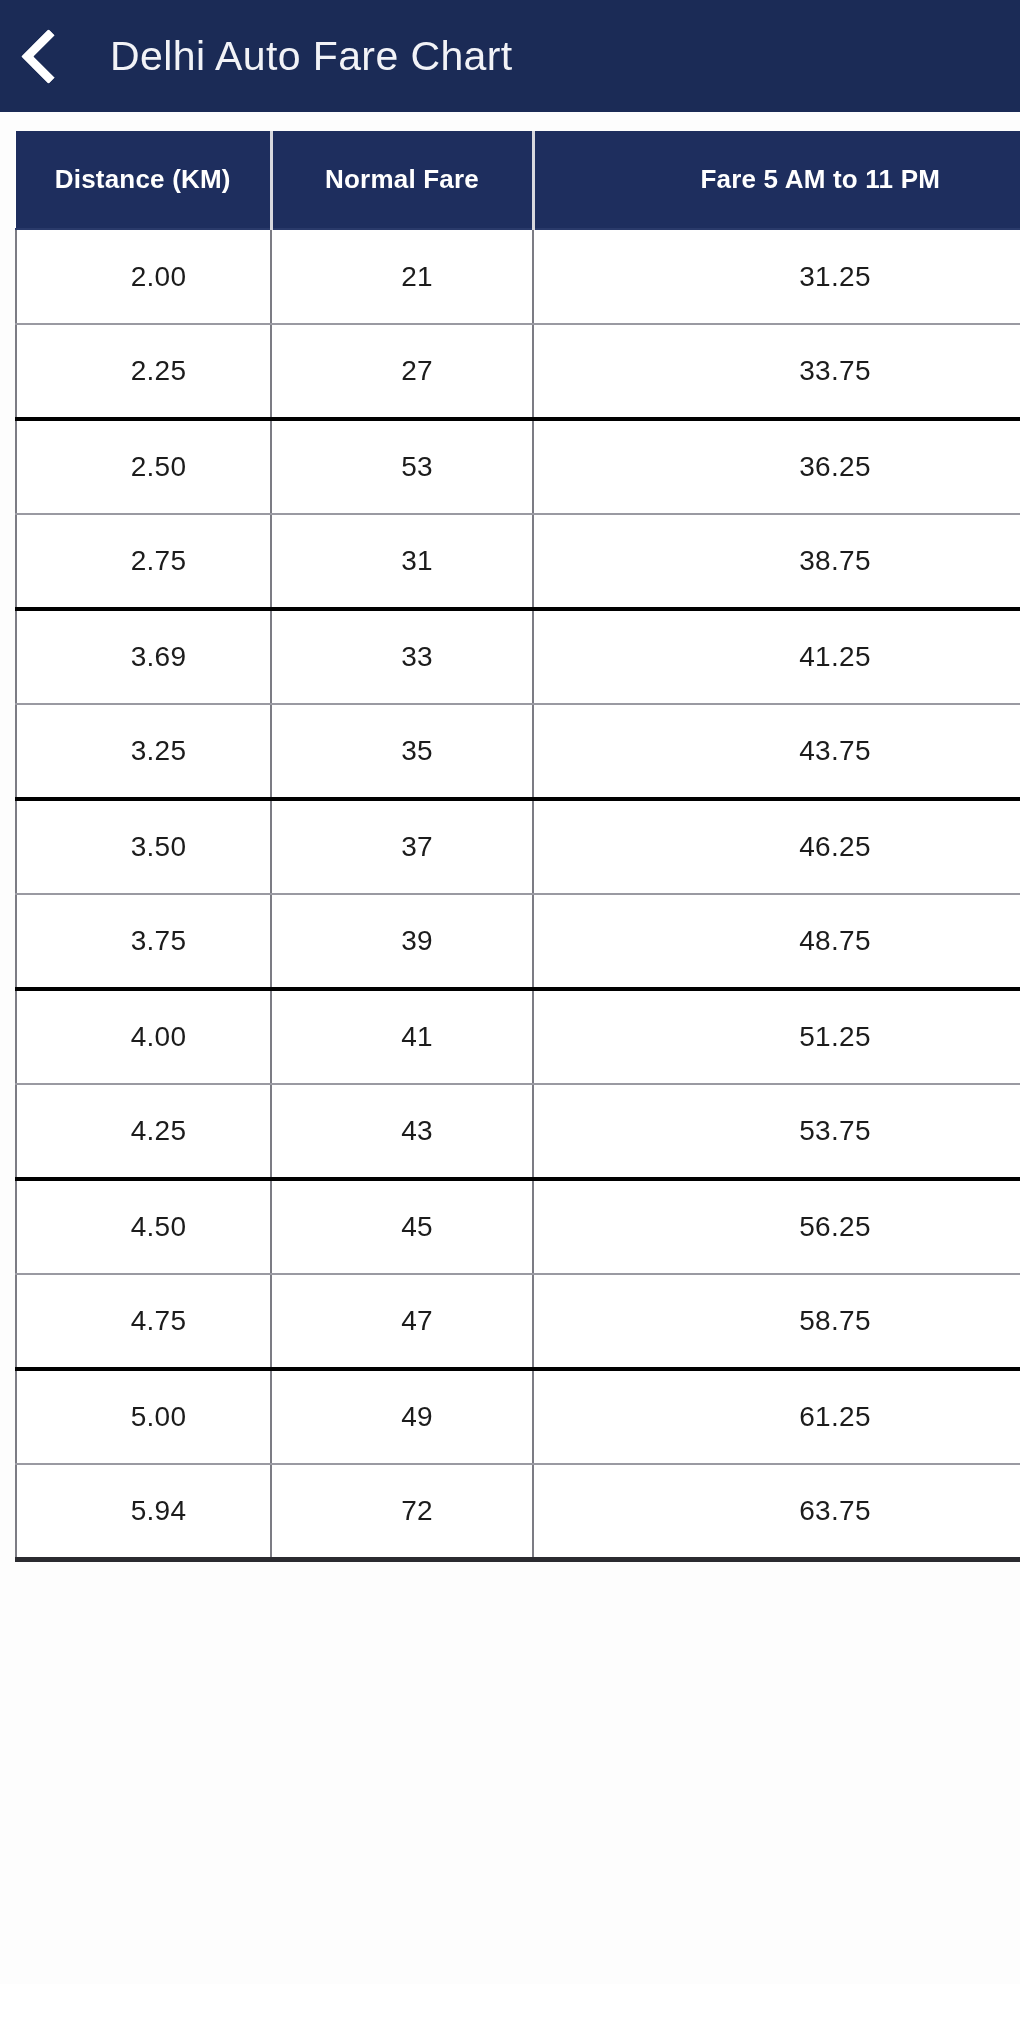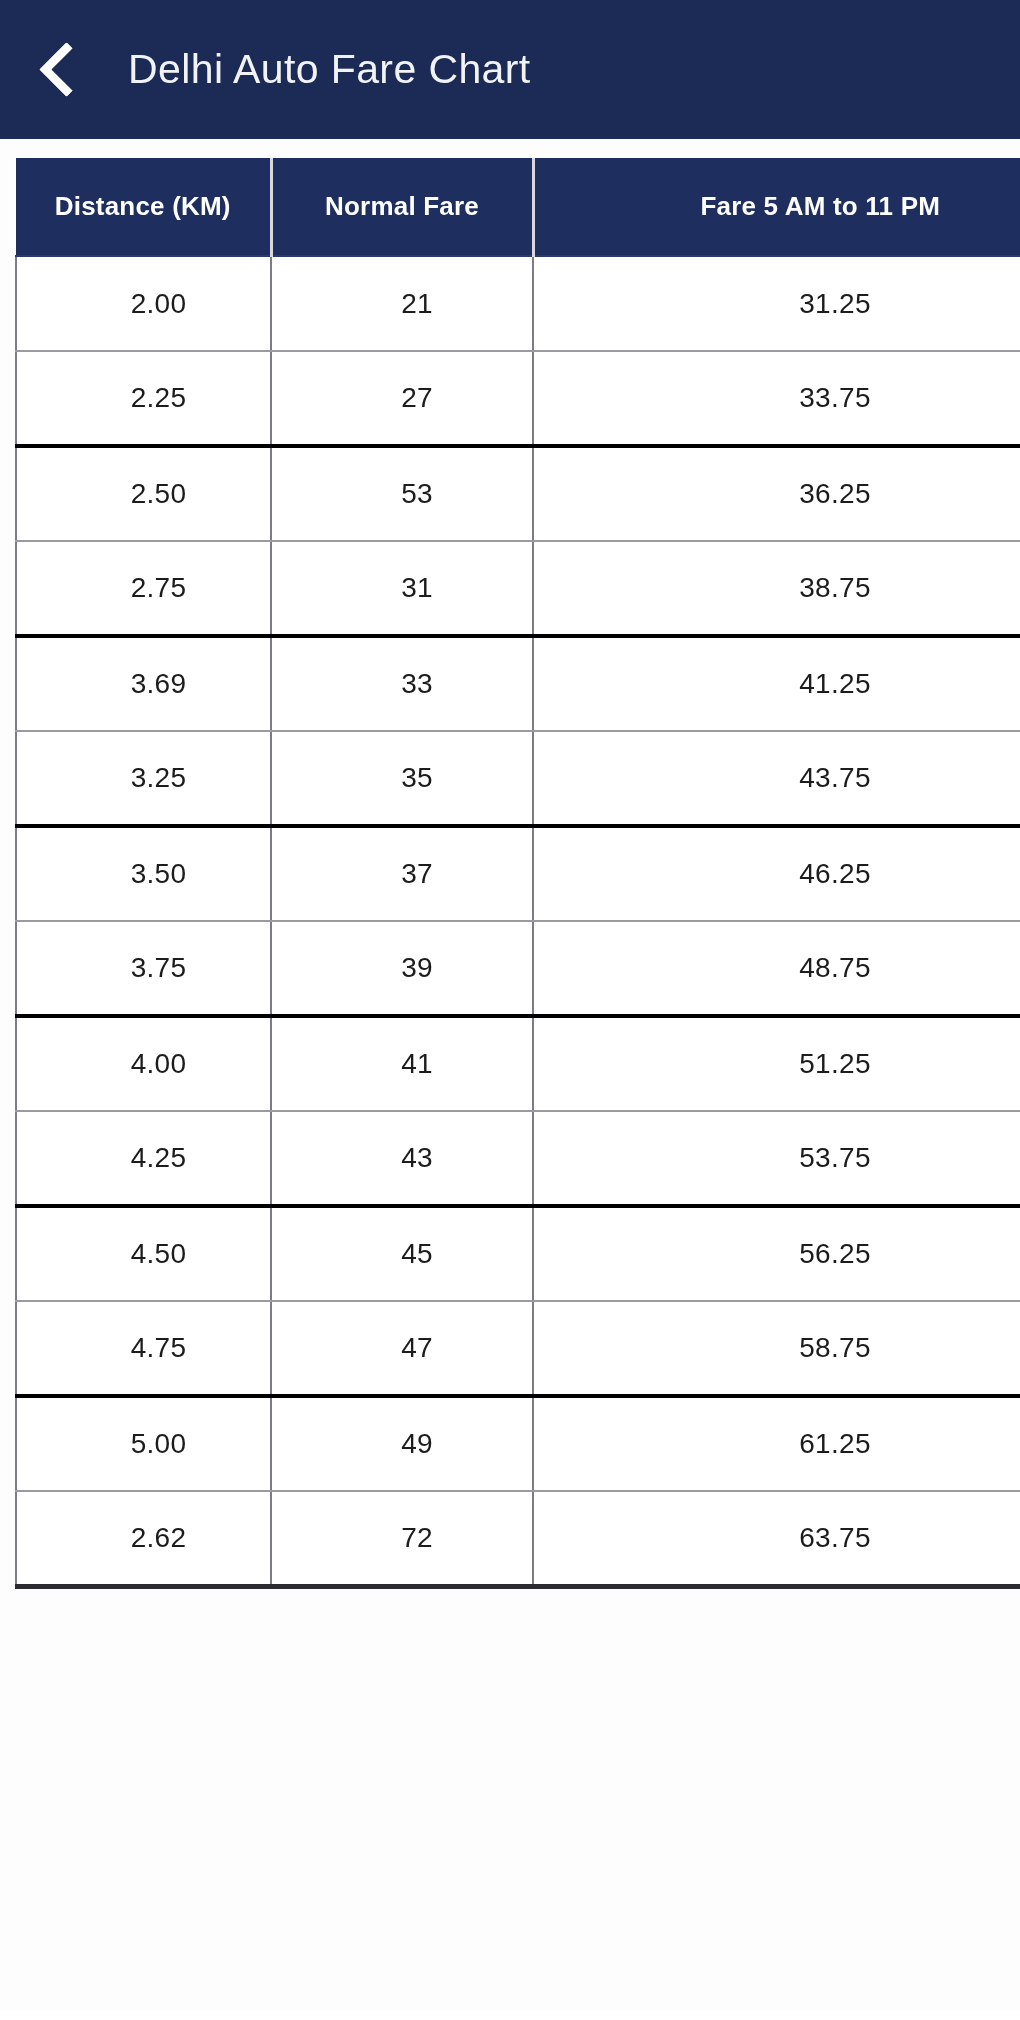--- a/index.html
+++ b/index.html
@@ -11,26 +11,26 @@
     height: 2020px;
     background: #ffffff;
     font-family: "Liberation Sans", sans-serif;
     overflow: hidden;
   }
 
   
   .appbar {
     position: relative;
     width: 1020px;
-    height: 139px;
+    height: 112px;
     background: #1b2b56;
     display: flex;
     align-items: center;
     box-sizing: border-box;
-    padding-left: 34px;
+    padding-left: 16px;
   }
   .back-btn {
     width: 56px;
     height: 70px;
     display: flex;
     align-items: center;
     justify-content: center;
     cursor: pointer;
     flex: none;
   }
@@ -195,19 +195,19 @@
           <td>4.75</td>
           <td class="cell-mid">47</td>
           <td class="cell-last">58.75</td>
         </tr>
         <tr>
           <td>5.00</td>
           <td class="cell-mid">49</td>
           <td class="cell-last">61.25</td>
         </tr>
         <tr class="last-row">
-          <td>2.62</td>
+          <td>5.94</td>
           <td class="cell-mid">72</td>
           <td class="cell-last">63.75</td>
         </tr>
       </tbody>
   </table>
 </div>
 
 </body></html>

